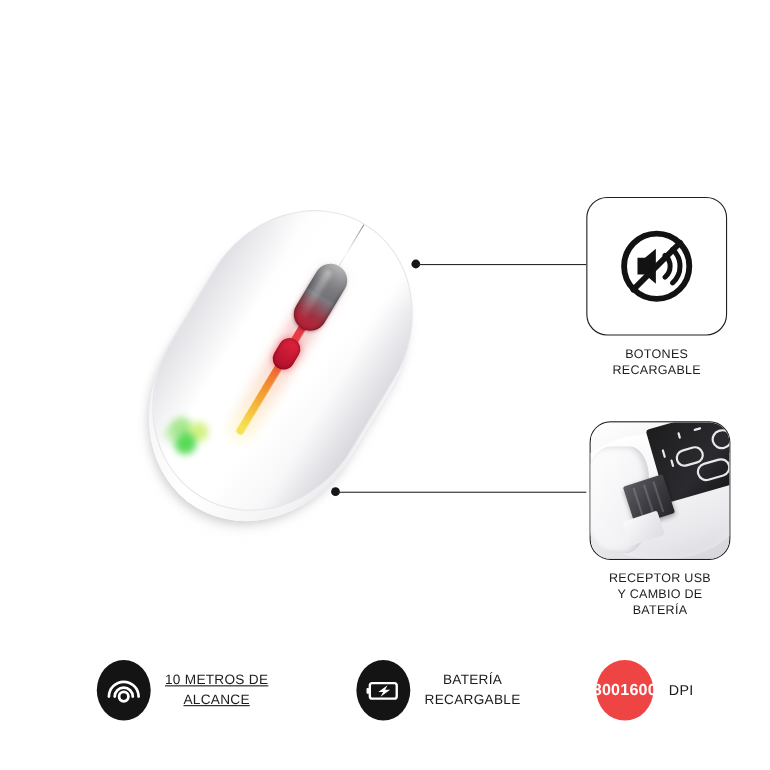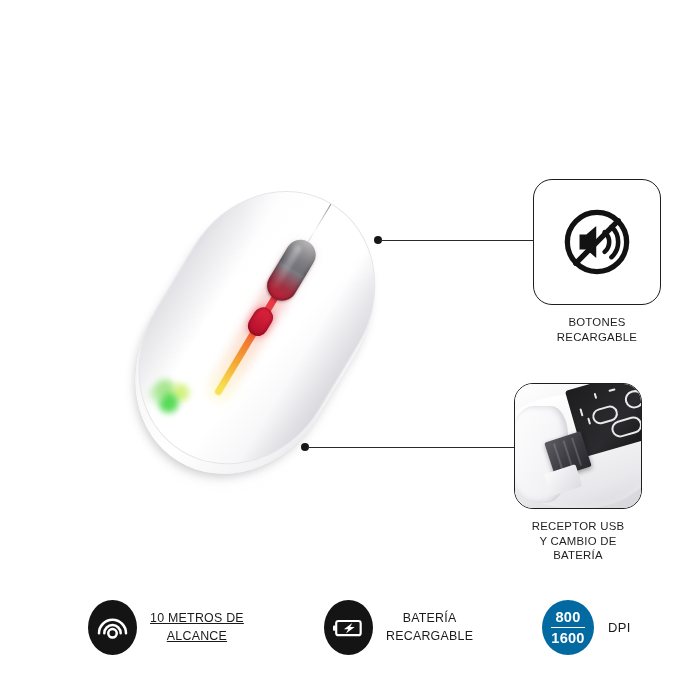--- a/index.html
+++ b/index.html
@@ -197,22 +197,22 @@
     background:#141414;
     display:flex;align-items:center;justify-content:center;
     flex:0 0 auto;
   }
   .feature-label{
     margin-left:13px;
     font-size:12.4px;line-height:17.5px;font-weight:400;
     color:#1b1b1b;letter-spacing:.25px;text-align:center;
   }
   .dpi-badge{
-    width:52px;height:55px;border-radius:50%;background:#0369a1;
-    display:flex;flex-direction:column;align-items:center;justify-content:center;
+    width:52px;height:55px;border-radius:50%;background:#ef4444;
+    display:flex;align-items:center;justify-content:center;
     flex:0 0 auto;
   }
   .dpi-num{
     color:#ffffff;font-size:14.6px;font-weight:700;line-height:16px;letter-spacing:.2px;
   }
   .dpi-rule{width:34px;height:1.8px;background:#ffffff;margin:1.5px 0;}
   .dpi-text{margin-left:14px;font-size:13px;font-weight:400;color:#1b1b1b;letter-spacing:.3px;}
 </style>
 </head>
 <body>
@@ -257,21 +257,21 @@
         <path d="M69 30 a27 27 0 0 1 0 40" fill="none" stroke="#121212" stroke-width="6" stroke-linecap="round"></path>
         <line x1="22" y1="78" x2="78" y2="22" stroke="#121212" stroke-width="7" stroke-linecap="round"></line>
       </svg>
     </div>
     <div class="callout-label">
       <div>BOTONES</div>
       <div>RECARGABLE</div>
     </div>
   </div>
 
-  <div class="callout" style="left:514px;top:383px;">
+  <div class="callout" style="left:536px;top:383px;">
     <div class="callout-box">
       <div class="usb-photo">
         <div class="usb-body"></div>
         <div class="usb-groove"></div>
         <div class="usb-label">
           <span class="pill pl1"></span>
           <span class="pill pl2"></span>
           <span class="pill pl3"></span>
           <span class="tick tk1"></span>
           <span class="tick tk2"></span>

